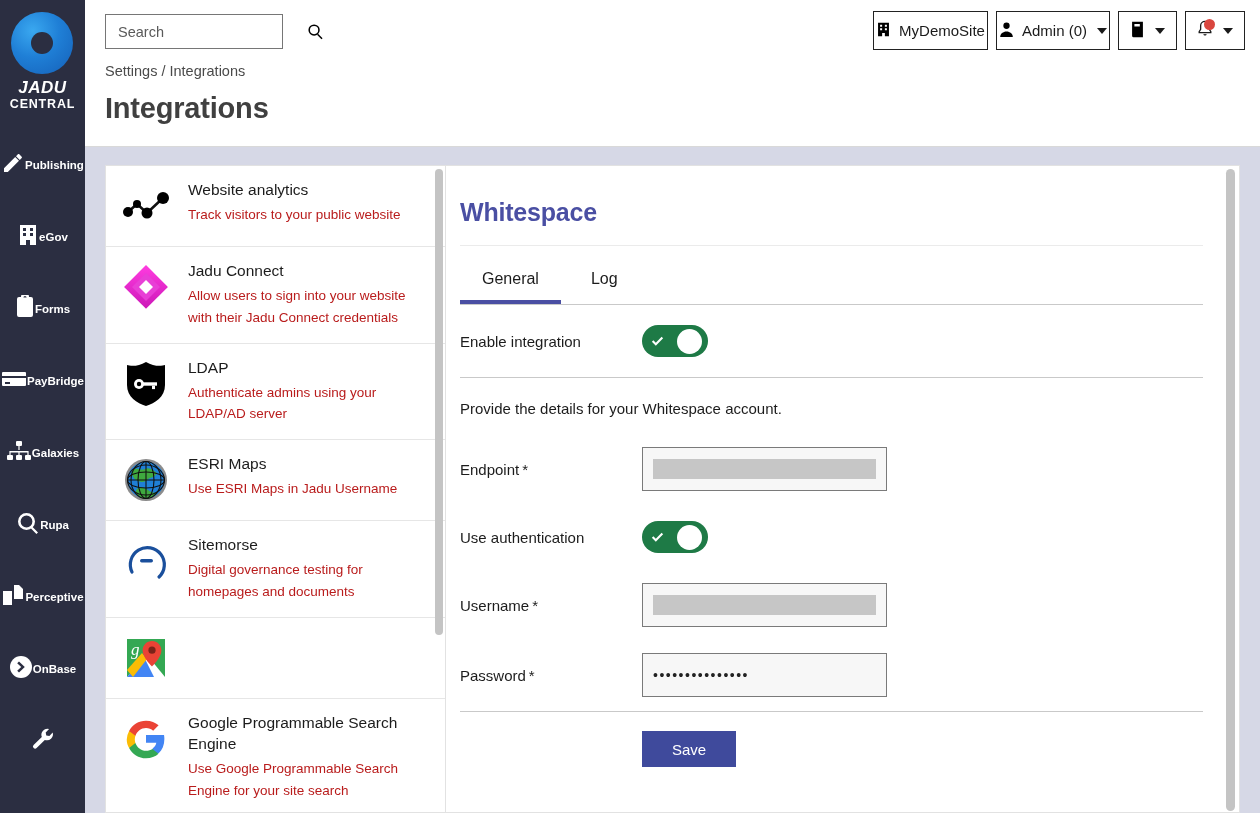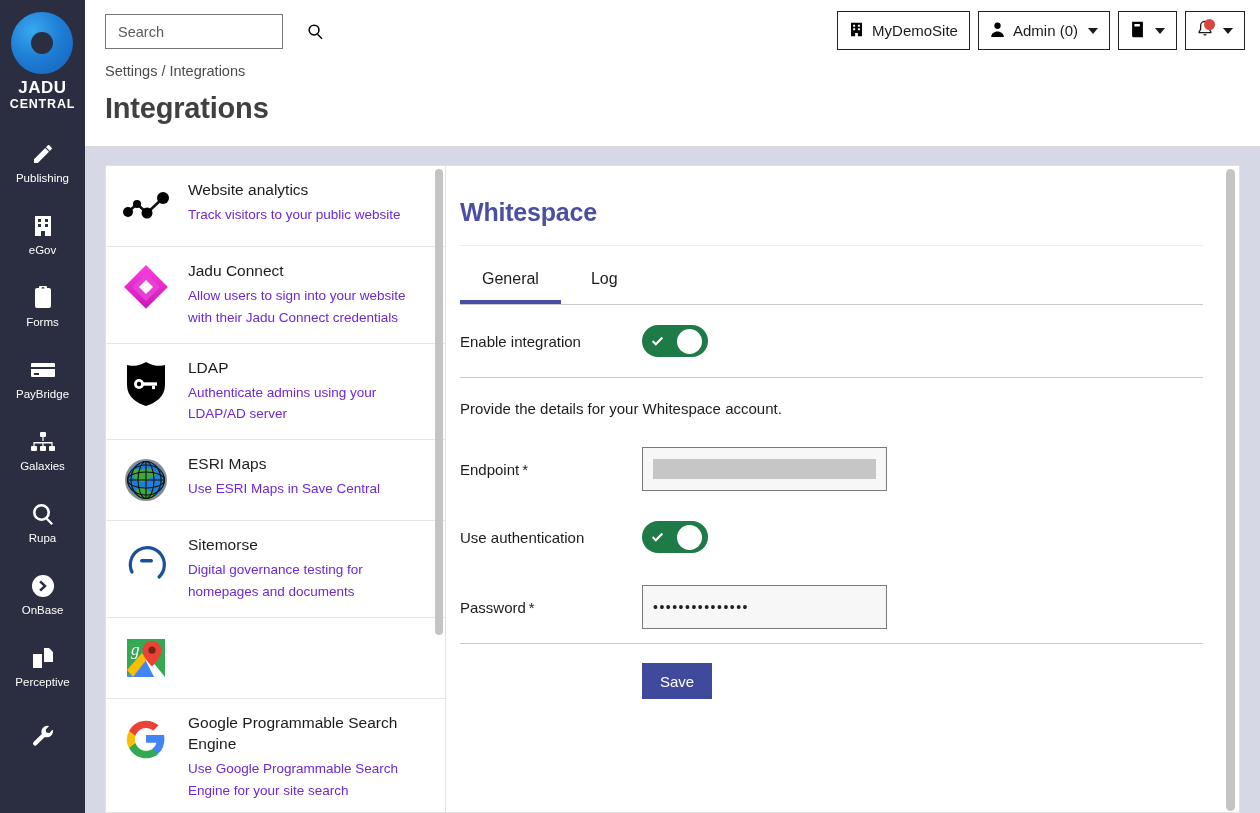--- a/index.html
+++ b/index.html
@@ -23,31 +23,32 @@
   .logo-ring {
     width: 62px; height: 62px; border-radius: 50%;
     background: radial-gradient(circle at 35% 30%, #3aa8f0 0%, #1f7fd6 45%, #1560b8 100%);
     display: flex; align-items: center; justify-content: center;
   }
   .logo-ring .hole {
     width: 22px; height: 22px; border-radius: 50%; background: #2b2e41;
   }
   .logo-word1 {
     color: #fff; font-weight: 800; font-size: 17px; letter-spacing: 0.5px;
-    margin-top: 5px; line-height: 1;
+    margin-top: 5px; line-height: 1; font-style: italic;
   }
   .logo-word2 {
     color: #fff; font-weight: 700; font-size: 12.5px; letter-spacing: 0.8px;
     margin-top: 2px; line-height: 1;
   }
   .rail-item {
     width: 85px; height: 72px;
-    display: flex; flex-direction: column; align-items: center; justify-content: center;
+    display: flex; flex-direction: row; align-items: center; justify-content: center;
     color: #fff; text-decoration: none; cursor: pointer;
     flex: 0 0 auto;
+    font-weight: bold;
   }
   .rail-item .ri-ico { height: 26px; display:flex; align-items:center; justify-content:center; }
   .rail-item .ri-ico svg { fill: #fff; }
   .rail-item .ri-lbl { font-size: 11.5px; margin-top: 5px; color: #fff; }
   .rail-spacer { height: 16px; }
 
   
   .content {
     position: absolute; left: 85px; top: 0; width: 1175px; height: 813px;
     background: #ffffff;
@@ -68,21 +69,21 @@
   .search-box input::placeholder { color: #5a5a5a; }
   .search-ico { width: 17px; height: 17px; flex: 0 0 auto; }
   .search-ico svg { display:block; }
 
   .hdr-right {
     position: absolute; right: 15px; top: 11px;
     display: flex; align-items: stretch; gap: 8px;
   }
   .hbtn {
     border: 1px solid #222; background: #fff; height: 39px;
-    display: flex; align-items: center; gap: 8px; padding: 0 11px;
+    display: flex; align-items: center; gap: 8px; padding: 0 2px;
     font-size: 15px; color: #1a1a1a; cursor: pointer;
     font-family: "Liberation Sans", sans-serif; position: relative;
   }
   .hbtn .caret {
     width: 0; height: 0; border-left: 5px solid transparent;
     border-right: 5px solid transparent; border-top: 6px solid #1a1a1a;
     margin-left: 2px;
   }
   .hbtn.icon-only { padding: 0 11px; }
   .notif-dot {
@@ -118,21 +119,21 @@
   
   .list-panel { width: 340px; flex: 0 0 340px; border: 1px solid #e2e2e2; border-right: 0;}
   .list-scroll { height: 100%; overflow: hidden; position: relative; }
   .int-item {
     display: flex; gap: 14px; padding: 14px 16px 14px 12px;
     border-bottom: 1px solid #e6e6e6; cursor: pointer; align-items: flex-start;
   }
   .int-ico { width: 56px; flex: 0 0 56px; height: 52px; display:flex; align-items:center; justify-content:center; }
   .int-txt { flex: 1; min-width: 0; }
   .int-name { font-size: 15.5px; color: #1c1c1c; line-height: 1.35; }
-  .int-desc { font-size: 13.5px; color: #6d28d9; line-height: 1.62; margin-top: 3px; }
+  .int-desc { font-size: 13.5px; color: #b91c1c; line-height: 1.62; margin-top: 3px; }
 
   .list-sbar {
     position: absolute; right: 2px; top: 3px; width: 8px; height: 466px;
     background: #c4c4c4; border-radius: 4px;
   }
 
   
   .detail-panel { flex: 1; border: 1px solid #e2e2e2; }
   .detail-inner { padding: 20px 36px 0 14px; height: 100%; position: relative; }
   .detail-title {
@@ -173,21 +174,21 @@
   }
   .redact {
     height: 20px; width: 100%; background: #c6c6c6;
   }
   .pw-dots { font-size: 14px; letter-spacing: 1.5px; color: #222; }
 
   .section-note { font-size: 15px; color: #1c1c1c; margin: 22px 0 18px 0; }
 
   .save-btn {
     background: #3f4a9c; color: #fff; border: 0; height: 36px;
-    padding: 0 18px; font-size: 15px; cursor: pointer;
+    padding: 0 30px; font-size: 15px; cursor: pointer;
     font-family: "Liberation Sans", sans-serif;
   }
   .detail-sbar {
     position: absolute; right: 4px; top: 3px; width: 9px; height: 642px;
     background: #c4c4c4; border-radius: 5px;
   }
 </style>
 </head>
 <body>
 
@@ -258,35 +259,35 @@
         <svg width="24" height="24" viewBox="0 0 24 24">
             <path d="M10.5 2a8.5 8.5 0 1 1 0 17 8.5 8.5 0 0 1 0-17zm0 2.6a5.9 5.9 0 1 0 0 11.8 5.9 5.9 0 0 0 0-11.8zM16.6 16l5.4 5.4-1.6 1.6-5.4-5.4z"></path>
           </svg>
       </span>
       <span class="ri-lbl">Rupa</span>
     </a>
 
     <a class="rail-item">
       <span class="ri-ico">
         <svg width="24" height="24" viewBox="0 0 24 24">
+            <path d="M13 2h5l4 4v10h-9V2z"></path>
+            <path d="M2 8h9v14H2z"></path>
+          </svg>
+      </span>
+      <span class="ri-lbl">Perceptive</span>
+    </a>
+
+    <a class="rail-item">
+      <span class="ri-ico">
+        <svg width="24" height="24" viewBox="0 0 24 24">
             <circle cx="12" cy="12" r="11"></circle>
             <path d="M10 6.5 15.8 12 10 17.5l-1.8-1.7L12.2 12 8.2 8.2z" fill="#2b2e41"></path>
           </svg>
       </span>
       <span class="ri-lbl">OnBase</span>
-    </a>
-
-    <a class="rail-item">
-      <span class="ri-ico">
-        <svg width="24" height="24" viewBox="0 0 24 24">
-            <path d="M13 2h5l4 4v10h-9V2z"></path>
-            <path d="M2 8h9v14H2z"></path>
-          </svg>
-      </span>
-      <span class="ri-lbl">Perceptive</span>
     </a>
 
     <a class="rail-item">
       <span class="ri-ico">
         <svg width="24" height="24" viewBox="0 0 24 24">
             <path d="M21.7 5.6a6 6 0 0 1-7.9 7.3L5.6 21.1a2.1 2.1 0 0 1-3-3l8.2-8.2a6 6 0 0 1 7.3-7.9l-3.4 3.4.6 3.1 3.1.6 3.3-3.5z"></path>
           </svg>
       </span>
       <span class="ri-lbl"></span>
     </a>
@@ -421,21 +422,21 @@
                     <ellipse cx="22" cy="22" rx="18.5" ry="15"></ellipse>
                   <ellipse cx="22" cy="22" rx="8" ry="18.5"></ellipse>
                     <ellipse cx="22" cy="22" rx="15" ry="18.5"></ellipse>
                   <line x1="3.5" y1="22" x2="40.5" y2="22"></line>
                     <line x1="22" y1="3.5" x2="22" y2="40.5"></line>
                 </g>
               </svg>
             </span>
             <span class="int-txt">
               <span class="int-name">ESRI Maps</span>
-              <div class="int-desc">Use ESRI Maps in Save Central</div>
+              <div class="int-desc">Use ESRI Maps in Jadu Username</div>
             </span>
           </div>
 
           <div class="int-item">
             <span class="int-ico">
               <svg width="46" height="46" viewBox="0 0 46 46">
                 <path d="M36 39 A17 17 0 1 0 9 34" stroke="#1a4f9c" stroke-width="3.2" fill="none" stroke-linecap="round"></path>
                 <rect x="17" y="21" width="13" height="3.4" rx="1.7" fill="#1a4f9c"></rect>
               </svg>
             </span>
@@ -525,20 +526,30 @@
                 <span class="chk">
                   <svg width="15" height="15" viewBox="0 0 16 16">
                       <path d="M6.2 12.4 2 8.2l1.6-1.6 2.6 2.6 6.2-6.2L14 4.6z" fill="#fff"></path>
                     </svg>
                 </span>
                 <span class="knob"></span>
               </div>
             </div>
           </div>
 
+          <div class="frow" style="min-height:68px">
+            <div class="flabel">
+              <span>Username</span><span class="req">*</span>
+            </div>
+            <div class="fctl">
+              <div class="inp">
+                <span class="redact"></span>
+              </div>
+            </div>
+          </div>
 
           <div class="frow" style="min-height:72px">
             <div class="flabel">
               <span>Password</span><span class="req">*</span>
             </div>
             <div class="fctl">
               <div class="inp">
                 <span class="pw-dots">•••••••••••••••</span>
               </div>
             </div>

